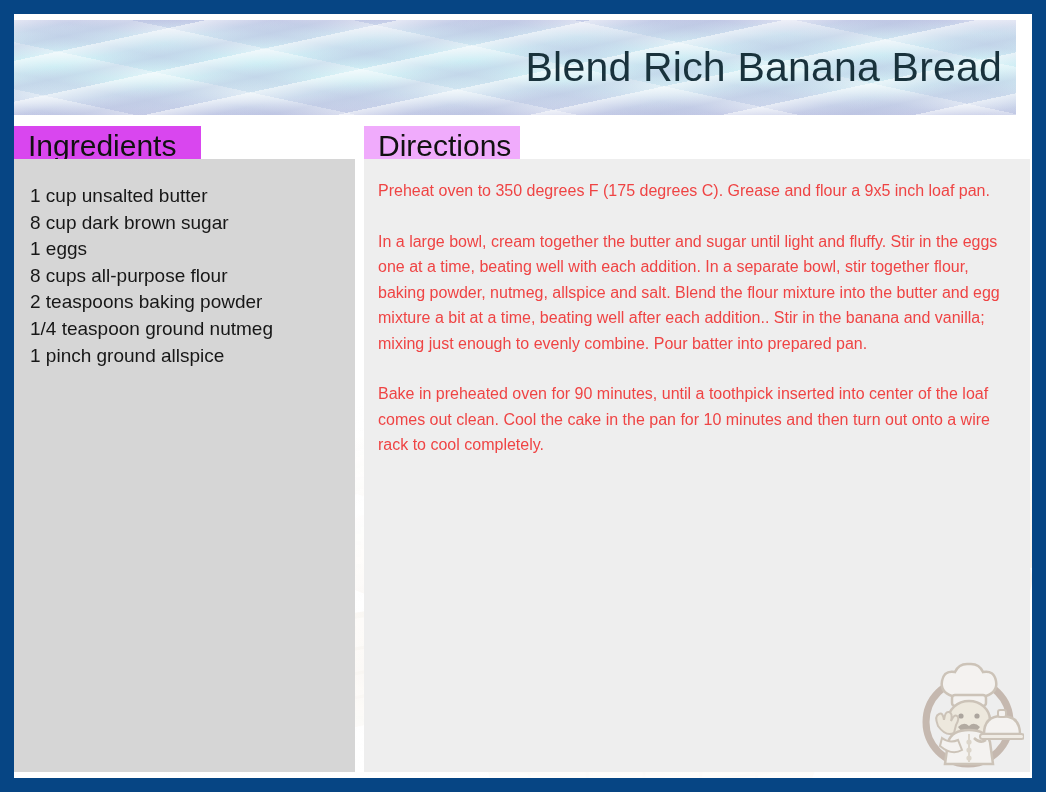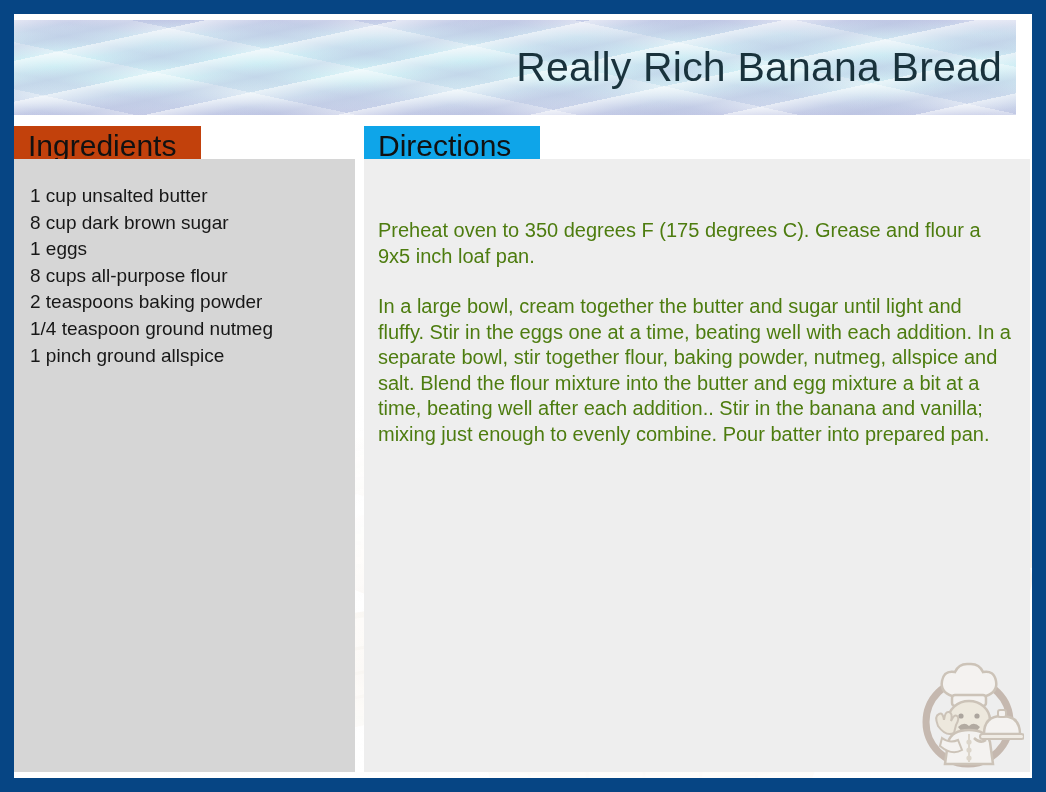--- a/index.html
+++ b/index.html
@@ -109,21 +109,21 @@
 
   
   #panel-ingredients {
     left: 0px;
     top: 112px;
     width: 341px;
     height: 646px;
   }
   #panel-ingredients .panel-head {
     width: 187px;
-    background: #c2410c;
+    background: #d946ef;
   }
   #panel-ingredients .panel-body {
     background: #d6d6d6;
   }
   #ingredients-list {
     position: absolute;
     left: 12px;
     top: 53px;
     right: 8px;
     list-style: none;
@@ -138,35 +138,34 @@
   }
 
   
   #panel-directions {
     left: 350px;
     top: 112px;
     width: 666px;
     height: 646px;
   }
   #panel-directions .panel-head {
-    width: 176px;
-    background: #0ea5e9;
+    width: 156px;
+    background: #f0abfc;
   }
   #panel-directions .panel-body {
     background: #eeeeee;
   }
   #directions-steps {
     position: absolute;
     left: 14px;
     top: 52px;
     right: 18px;
-    font-size: 20px;
-    color: #4d7c0f;
+    font-size: 16px;
+    color: #ef4444;
     line-height: 25.5px;
-    margin-top: 40px;
   }
   #directions-steps p {
     margin: 0 0 25px 0;
   }
   #directions-steps p:last-child {
     margin-bottom: 0;
   }
 
   
   #chef-logo {
@@ -179,21 +178,21 @@
     pointer-events: none;
   }
 </style>
 </head>
 <body>
 
 <div id="card">
   <div id="page">
 
     <div id="banner">
-      <div id="banner-title">Really Rich Banana Bread</div>
+      <div id="banner-title">Blend Rich Banana Bread</div>
     </div>
 
     <svg id="photo" viewBox="0 0 880 380" preserveAspectRatio="none">
       <defs>
         <linearGradient id="crustG" x1="0" y1="0" x2="0" y2="1">
           <stop offset="0%" stop-color="#f2e3d0"></stop>
           <stop offset="55%" stop-color="#e3cdb3"></stop>
           <stop offset="100%" stop-color="#d5bb9f"></stop>
         </linearGradient>
         <linearGradient id="crustG2" x1="0" y1="0" x2="0" y2="1">
@@ -310,20 +309,21 @@
         <li>1 pinch ground allspice</li>
       </ul>
     </div>
 
     <div class="panel" id="panel-directions">
       <div class="panel-head">Directions</div>
       <div class="panel-body"></div>
       <div id="directions-steps">
         <p>Preheat oven to 350 degrees F (175 degrees C). Grease and flour a 9x5 inch loaf pan.</p>
         <p>In a large bowl, cream together the butter and sugar until light and fluffy. Stir in the eggs one at a time, beating well with each addition. In a separate bowl, stir together flour, baking powder, nutmeg, allspice and salt. Blend the flour mixture into the butter and egg mixture a bit at a time, beating well after each addition.. Stir in the banana and vanilla; mixing just enough to evenly combine. Pour batter into prepared pan.</p>
+        <p>Bake in preheated oven for 90 minutes, until a toothpick inserted into center of the loaf comes out clean. Cool the cake in the pan for 10 minutes and then turn out onto a wire rack to cool completely.</p>
       </div>
     </div>
 
     <svg id="chef-logo" viewBox="0 0 112 112">
       <circle cx="56" cy="62" r="42" fill="none" stroke="#8a6a52" stroke-width="7"></circle>
 
       <path d="M40 36 q-12 -4 -10 -15 q2 -11 13 -9 q4 -9 14 -8 q10 -1 14 8 q11 -2 13 9 q2 11 -10 15 Z" fill="#fdfaf3" stroke="#9b8468" stroke-width="2.5"></path>
       <rect x="40" y="35" width="34" height="11" rx="3" fill="#fdfaf3" stroke="#9b8468" stroke-width="2.5"></rect>
 
       <ellipse cx="57" cy="60" rx="21" ry="19" fill="#ece0c4" stroke="#9b8468" stroke-width="2.5"></ellipse>

